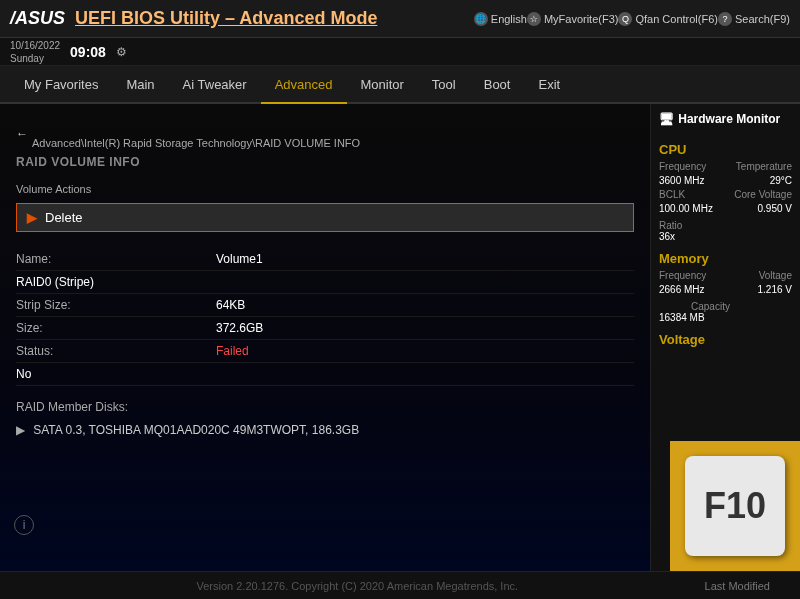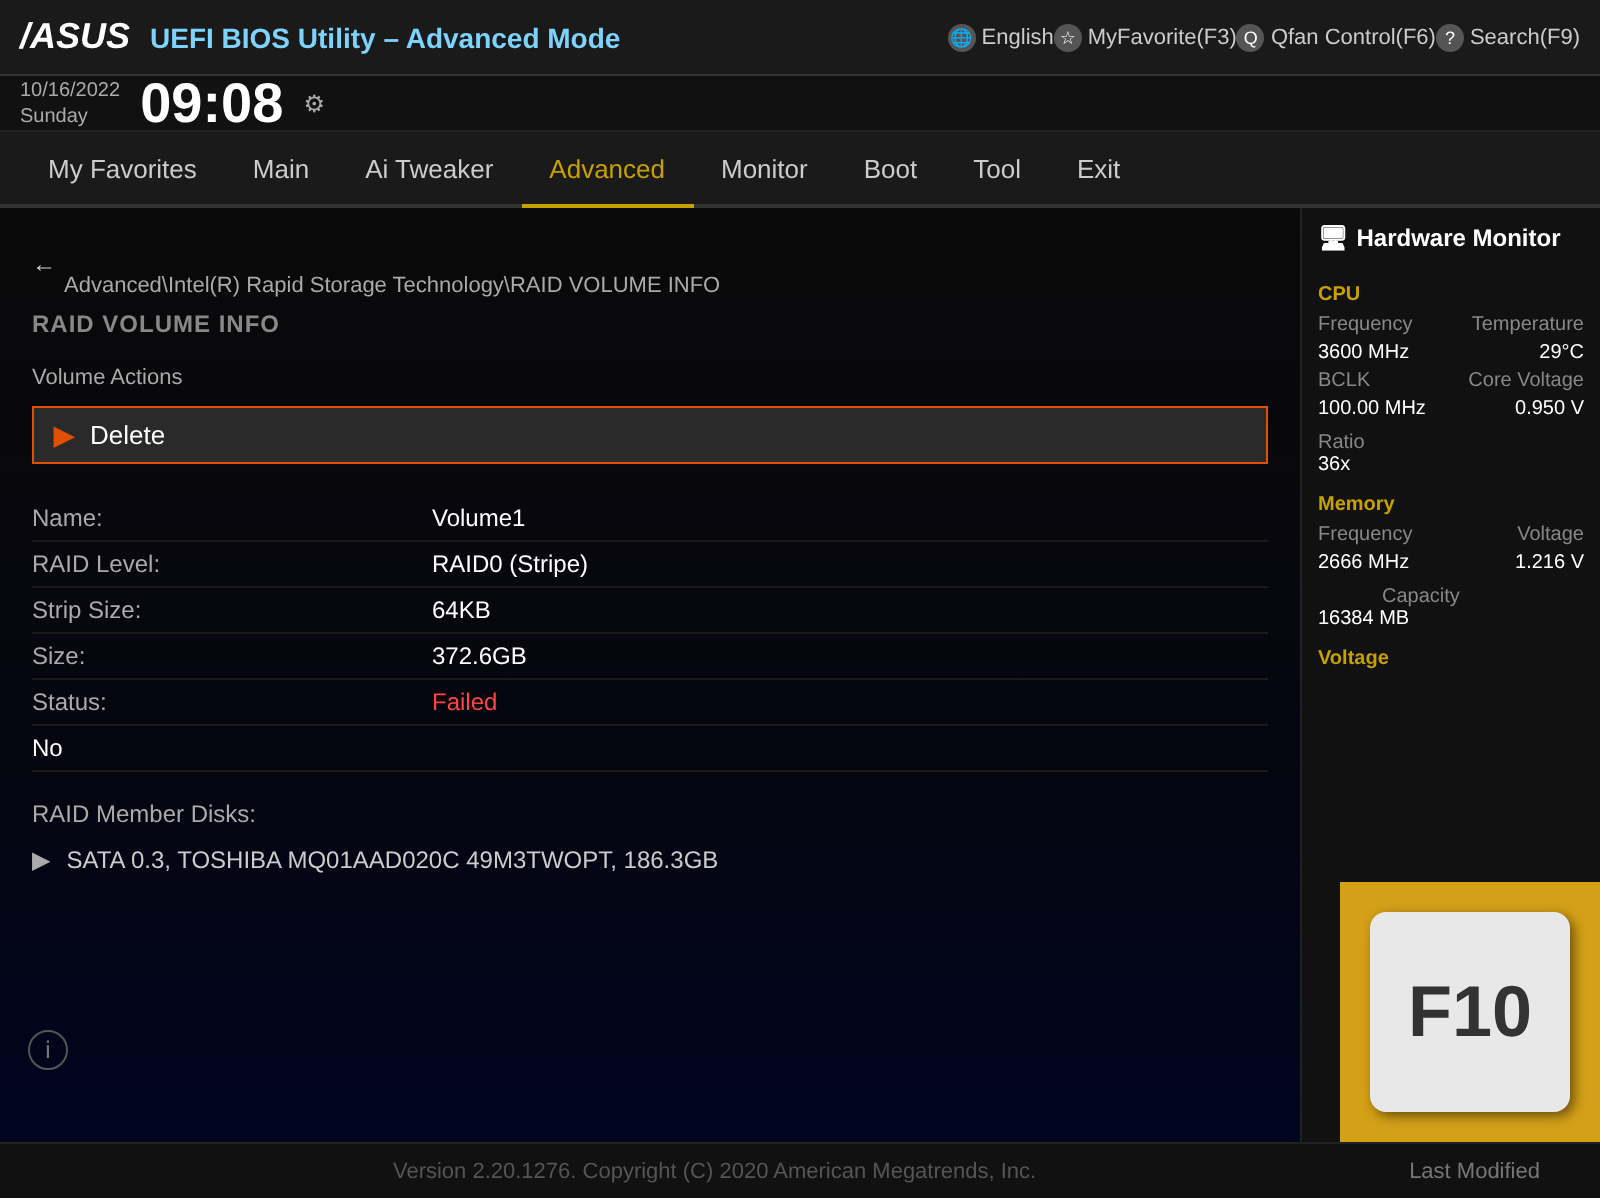--- a/index.html
+++ b/index.html
@@ -24,23 +24,24 @@
     }
     #asus-logo {
       color: #fff;
       font-weight: bold;
       font-size: 18px;
       font-style: italic;
       margin-right: 10px;
       font-family: Arial, sans-serif;
     }
     #bios-title {
-      color: #7dd3fc;
-      font-size: 14px;
-      font-weight: bold;
+      color: #fdba74;
+      font-size: 18px;
+      font-weight: bold;
+      text-decoration: underline;
     }
 
     
     #info-bar {
       background: #111;
       height: 28px;
       display: flex;
       align-items: center;
       padding: 0 10px;
       gap: 20px;
@@ -254,21 +255,21 @@
       color: #fff;
       font-size: 12px;
       font-weight: bold;
       margin-bottom: 10px;
       display: flex;
       align-items: center;
       gap: 4px;
     }
     .hw-section-title {
       color: #c8a000;
-      font-size: 10px;
+      font-size: 13px;
       font-weight: bold;
       margin: 6px 0 4px 0;
     }
     .hw-row {
       display: flex;
       justify-content: space-between;
       margin-bottom: 3px;
     }
     .hw-label {
       color: #888;
@@ -369,33 +370,33 @@
   </div>
   <div class="info-btn">
     <span class="info-icon">?</span>
     <span>Search(F9)</span>
   </div>
 </div>
 
 <div id="info-bar">
   <div id="datetime">
     <div id="date-display" style="font-size:10px;color:#aaa;line-height:1.3;">10/16/2022<br>Sunday</div>
-    <div id="time-display" style="color:#fff;font-size:28px;font-weight:bold;margin: 0 4px;">09:08</div>
+    <div id="time-display" style="color:#fff;font-size:14px;font-weight:bold;margin: 0 4px;">09:08</div>
     <span style="color:#aaa;font-size:12px;cursor:pointer;">⚙</span>
   </div>
 </div>
 
 <div id="nav-bar">
   <div class="nav-item">My Favorites</div>
   <div class="nav-item">Main</div>
   <div class="nav-item">Ai Tweaker</div>
   <div class="nav-item active">Advanced</div>
   <div class="nav-item">Monitor</div>
+  <div class="nav-item">Tool</div>
   <div class="nav-item">Boot</div>
-  <div class="nav-item">Tool</div>
   <div class="nav-item">Exit</div>
 </div>
 
 <div id="main-layout">
 
   <div id="content-area">
 
     <div id="breadcrumb">
       <span class="arrow" style="cursor:pointer;">←</span>
       <span class="path">Advanced\Intel(R) Rapid Storage Technology\RAID VOLUME INFO</span>
@@ -409,21 +410,20 @@
       <span class="row-arrow">▶</span>
       <span class="row-label">Delete</span>
     </div>
 
     <div id="info-table">
       <div class="info-row">
         <span class="info-key">Name:</span>
         <span class="info-val">Volume1</span>
       </div>
       <div class="info-row">
-        <span class="info-key">RAID Level:</span>
         <span class="info-val">RAID0 (Stripe)</span>
       </div>
       <div class="info-row">
         <span class="info-key">Strip Size:</span>
         <span class="info-val">64KB</span>
       </div>
       <div class="info-row">
         <span class="info-key">Size:</span>
         <span class="info-val">372.6GB</span>
       </div>

